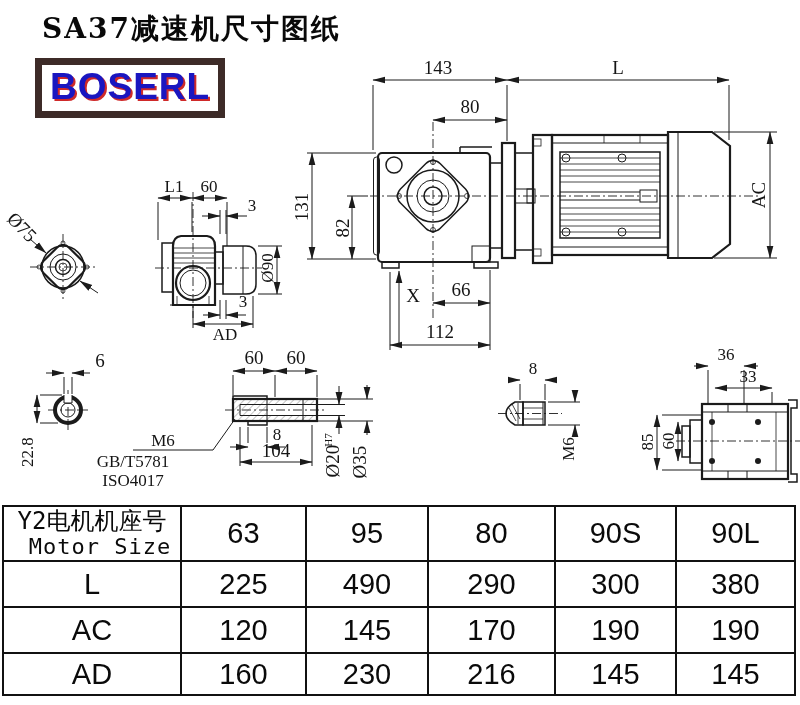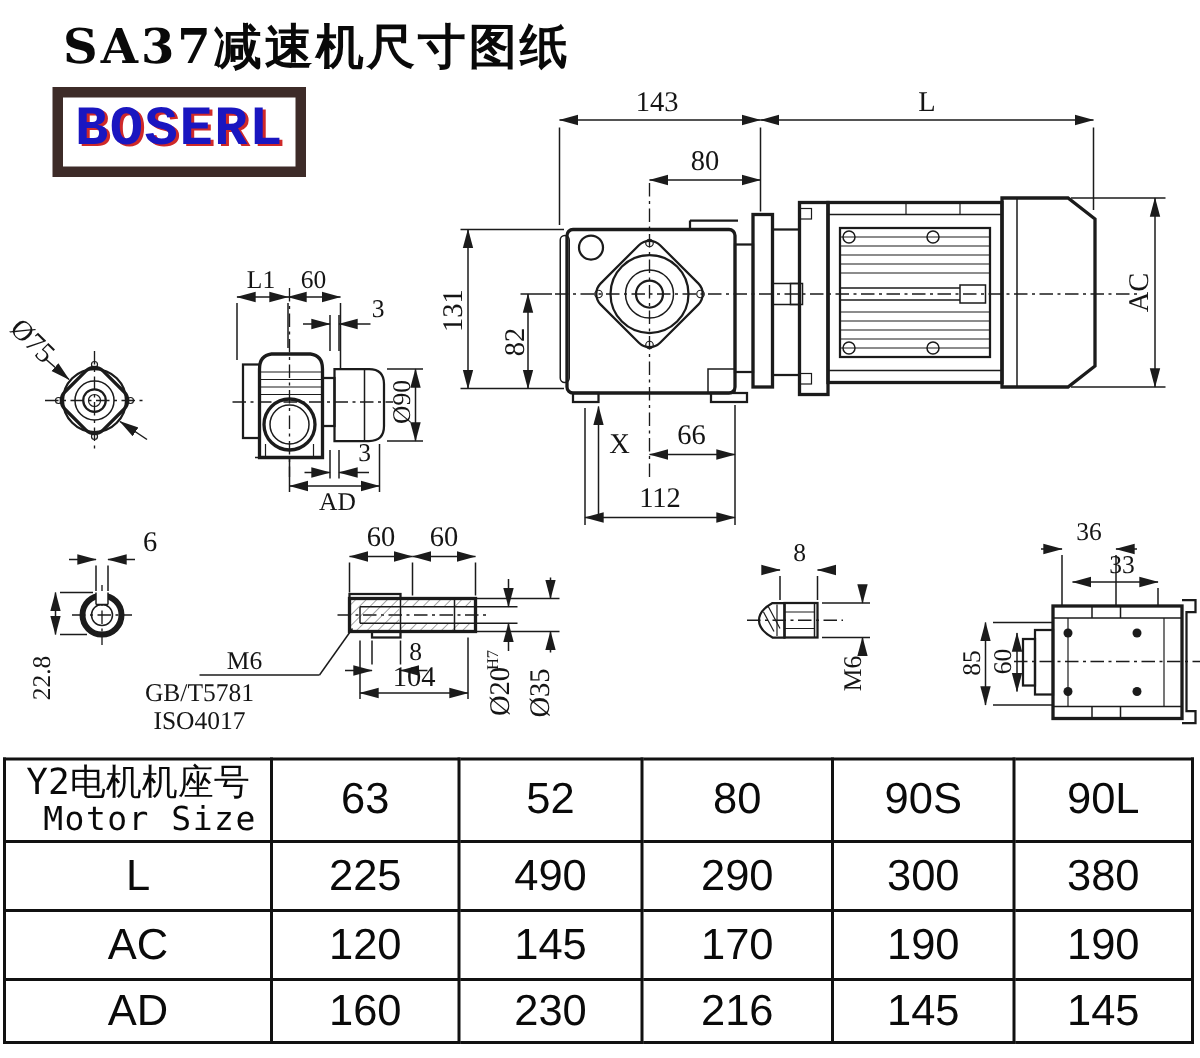--- a/index.html
+++ b/index.html
@@ -1,22 +1,22 @@
 <!DOCTYPE html>
 <html><head>
 <meta charset="utf-8">
 <style>
   html,body{margin:0;padding:0;background:#ffffff;}
   .page{position:relative;width:800px;height:705px;background:#fff;overflow:hidden;
         font-family:"Liberation Sans",sans-serif;}
   .title{position:absolute;left:42px;top:10px;font-family:"DejaVu Serif",serif;
-         font-weight:bold;font-size:32px;letter-spacing:2px;color:#090909;}
+         font-weight:bold;font-size:28px;letter-spacing:2px;color:#090909;}
   .logo{position:absolute;left:35px;top:58px;border:7px solid #3d2b28;background:#fff;
         padding:1px 8px 3px 8px;}
-  .logo span{font-family:Liberation Mono, monospace;font-weight:700;font-size:37px;
+  .logo span{font-family:Liberation Sans, sans-serif;font-weight:700;font-size:37px;
         color:#1a16c0;letter-spacing:1px;text-shadow:2px 1.5px 0 #cf2929;}
   svg{position:absolute;left:0;top:0;}
   svg text{font-family:"Liberation Serif",serif;font-size:19px;fill:#151515;text-anchor:middle;}
   svg text.s{font-size:17px;}
   svg text.xs{font-size:11px;}
   .ol2{stroke:#1b1b1b;stroke-width:2.2;fill:none;}
   .ol15{stroke:#1b1b1b;stroke-width:1.5;fill:none;}
   .ol1{stroke:#1b1b1b;stroke-width:1;fill:none;}
   .thin{stroke:#1b1b1b;stroke-width:0.8;fill:none;}
   .dim{stroke:#1b1b1b;stroke-width:1;fill:none;}
@@ -352,21 +352,21 @@
         <col style="width:121px">
         <col style="width:119px">
     </colgroup>
     <tbody>
         <tr class="hrow">
       <td class="hdrcell">
         <div>Y2电机机座号</div>
         <div class="hdr2">Motor Size</div>
       </td>
       <td>63</td>
-      <td>52</td>
+      <td>95</td>
       <td>80</td>
       <td>90S</td>
       <td>90L</td>
     </tr>
     <tr class="r1">
       <td class="rowlabel">L</td>
       <td>225</td>
       <td>490</td>
       <td>290</td>
       <td>300</td>

